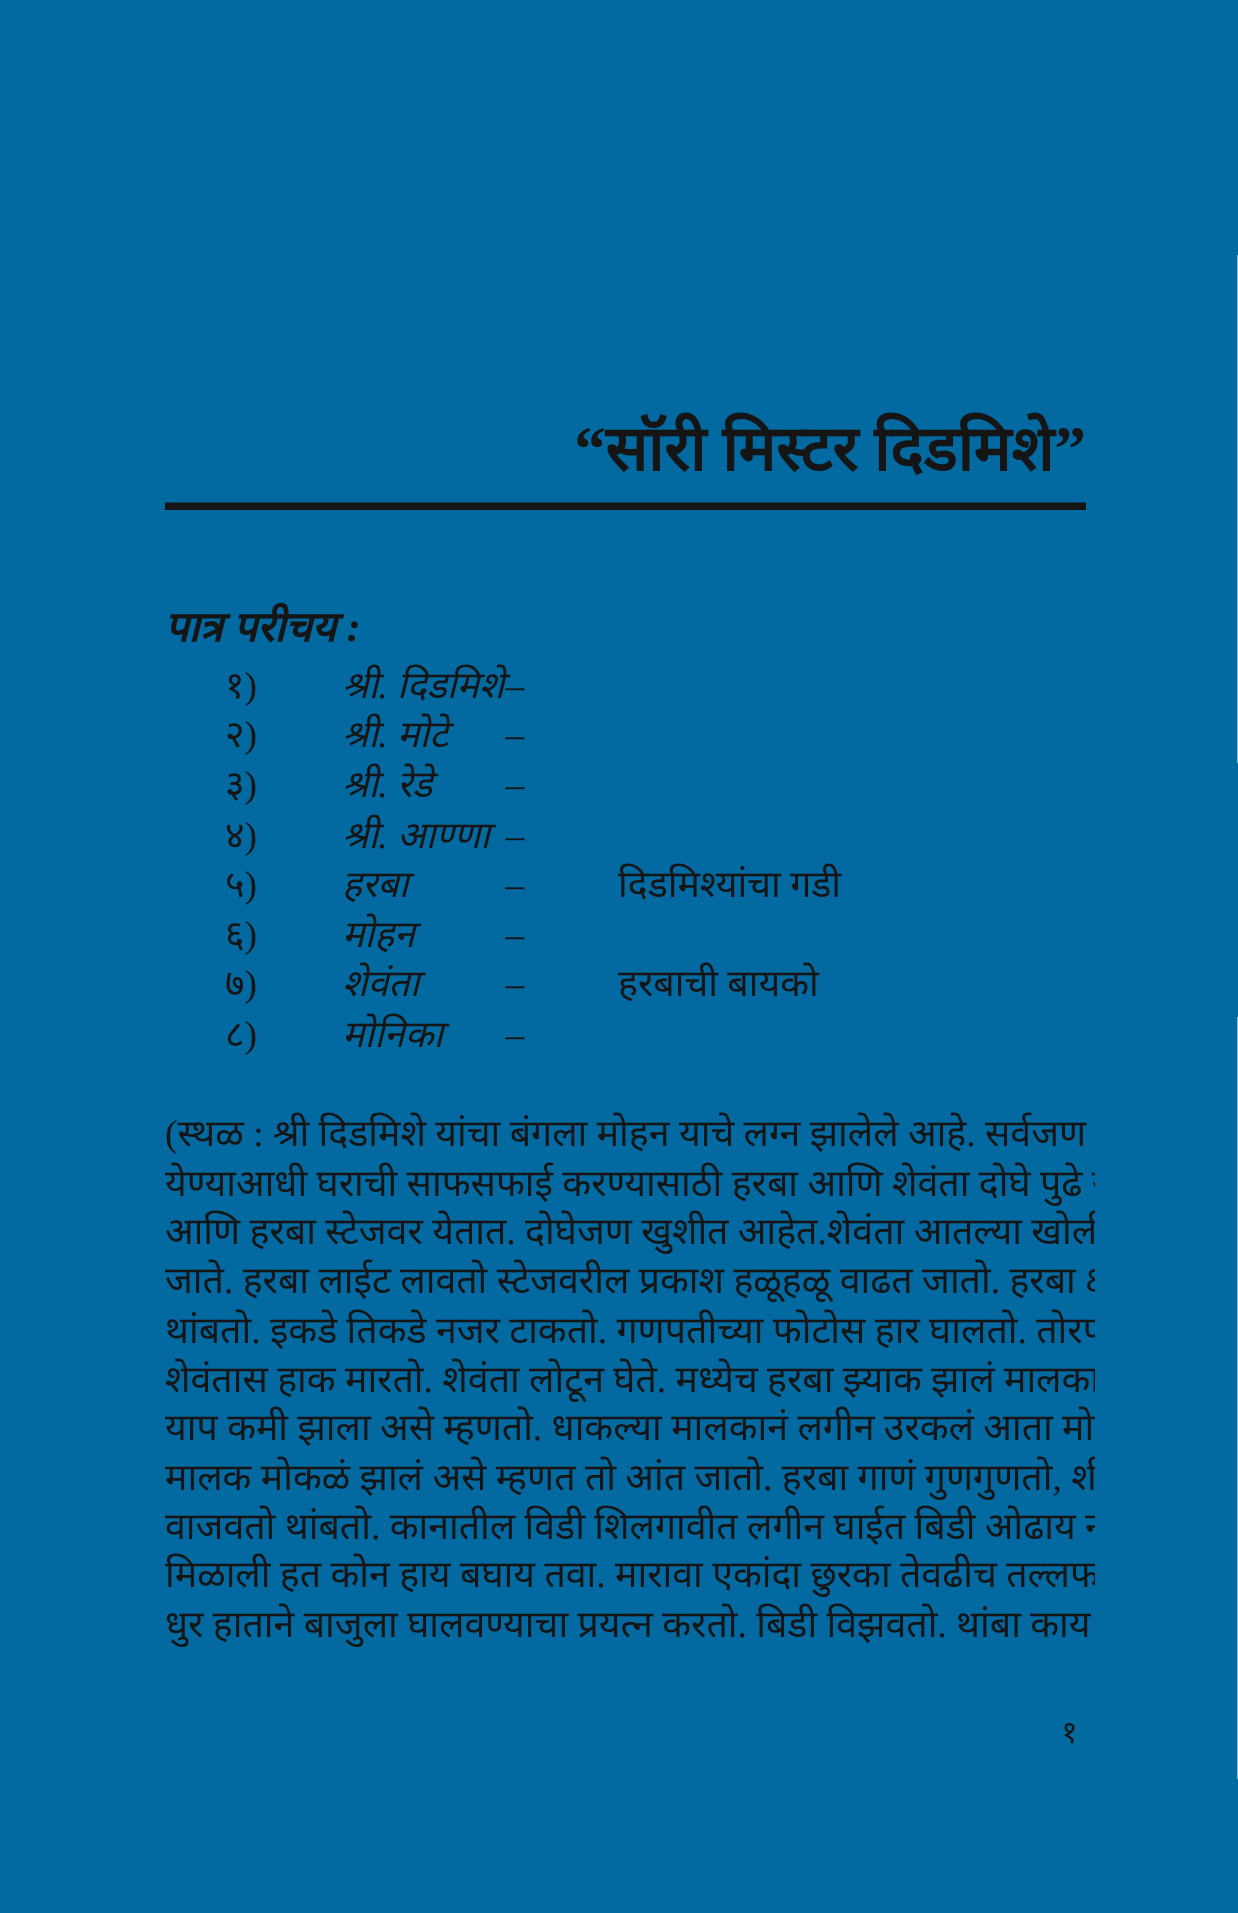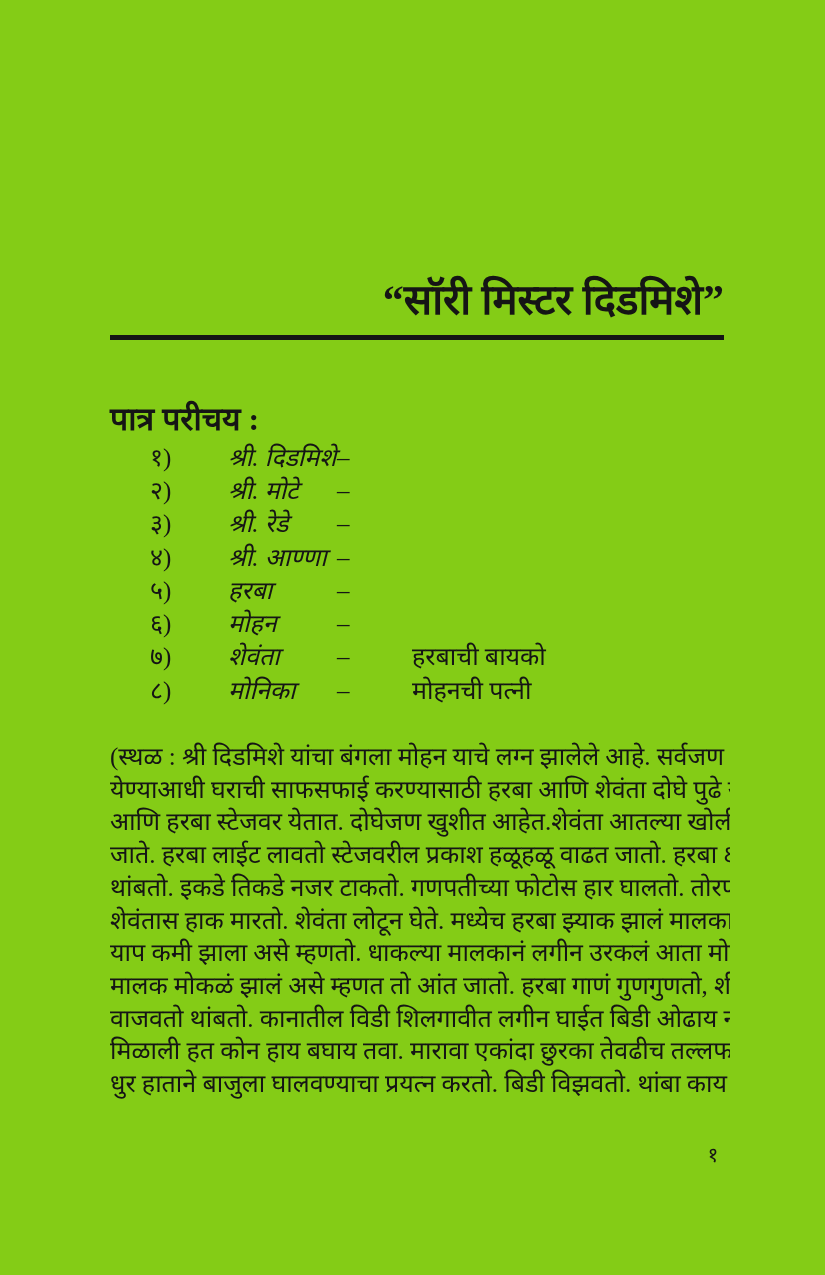--- a/index.html
+++ b/index.html
@@ -4,21 +4,21 @@
 <style>
   html, body {
     margin: 0;
     padding: 0;
     background: #ffffff;
   }
   .page {
     position: relative;
     width: 825px;
     height: 1275px;
-    background: #84cc16;
+    background: #0369a1;
     color: #151515;
     font-family: "Liberation Serif", "DejaVu Serif", serif;
     overflow: hidden;
   }
   .content {
     position: absolute;
     left: 110px;
     top: 0;
     width: 620px;
   }
@@ -37,23 +37,24 @@
     margin-top: 6px;
     margin-right: 6px;
     height: 5px;
     background: #151515;
     border: none;
   }
   .char-section {
     margin-top: 64px;
   }
   .char-heading {
-    font-size: 32px;
+    font-size: 28px;
     font-weight: bold;
     line-height: 30px;
+    font-style: italic;
   }
   .char-table {
     margin-top: 7px;
     padding-left: 40px;
   }
   .char-row {
     display: flex;
     align-items: baseline;
     font-size: 25px;
     line-height: 33.3px;
@@ -114,37 +115,37 @@
         </div>
         <div class="char-row">
           <span class="char-num">४)</span>
           <span class="char-name">श्री. आण्णा</span>
           <span class="char-dash">–</span>
         </div>
         <div class="char-row">
           <span class="char-num">५)</span>
           <span class="char-name">हरबा</span>
           <span class="char-dash">–</span>
+          <span class="char-desc">दिडमिश्यांचा गडी</span>
         </div>
         <div class="char-row">
           <span class="char-num">६)</span>
           <span class="char-name">मोहन</span>
           <span class="char-dash">–</span>
         </div>
         <div class="char-row">
           <span class="char-num">७)</span>
           <span class="char-name">शेवंता</span>
           <span class="char-dash">–</span>
           <span class="char-desc">हरबाची बायको</span>
         </div>
         <div class="char-row">
           <span class="char-num">८)</span>
           <span class="char-name">मोनिका</span>
           <span class="char-dash">–</span>
-          <span class="char-desc">मोहनची पत्नी</span>
         </div>
       </div>
     </section>
 
     <section class="stage-para">
       <div class="para-line">(स्थळ : श्री दिडमिशे यांचा बंगला मोहन याचे लग्न झालेले आहे. सर्वजण घरी</div>
       <div class="para-line">येण्याआधी घराची साफसफाई करण्यासाठी हरबा आणि शेवंता दोघे पुढे येतात.</div>
       <div class="para-line">आणि हरबा स्टेजवर येतात. दोघेजण खुशीत आहेत.शेवंता आतल्या खोलीत</div>
       <div class="para-line">जाते. हरबा लाईट लावतो स्टेजवरील प्रकाश हळूहळू वाढत जातो. हरबा क्षणभर</div>
       <div class="para-line">थांबतो. इकडे तिकडे नजर टाकतो. गणपतीच्या फोटोस हार घालतो. तोरण बांधतो.</div>

